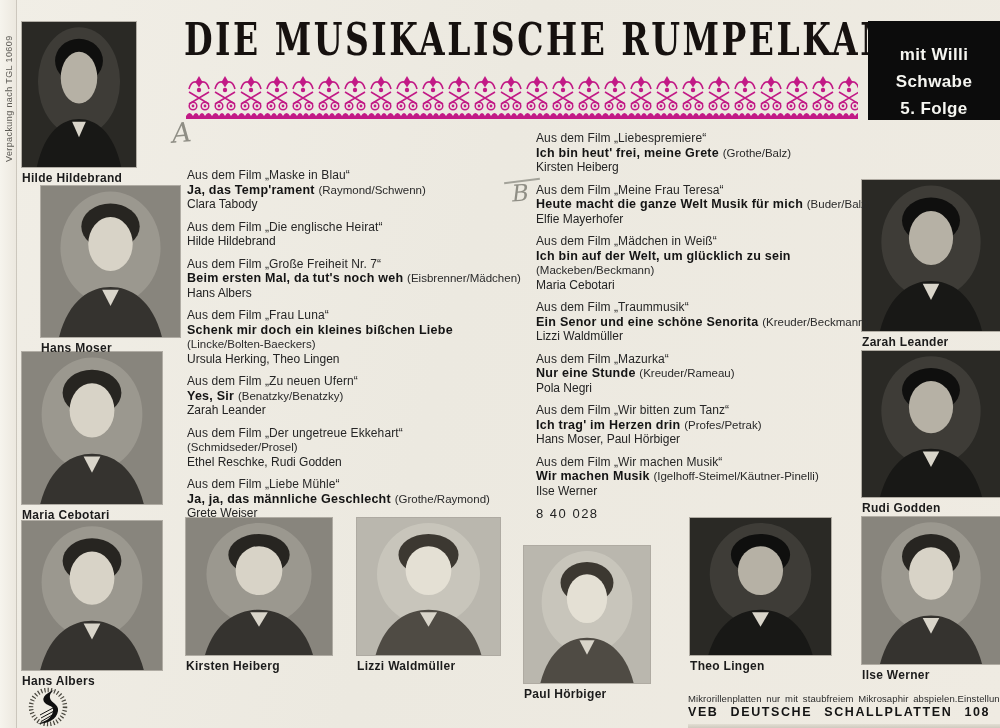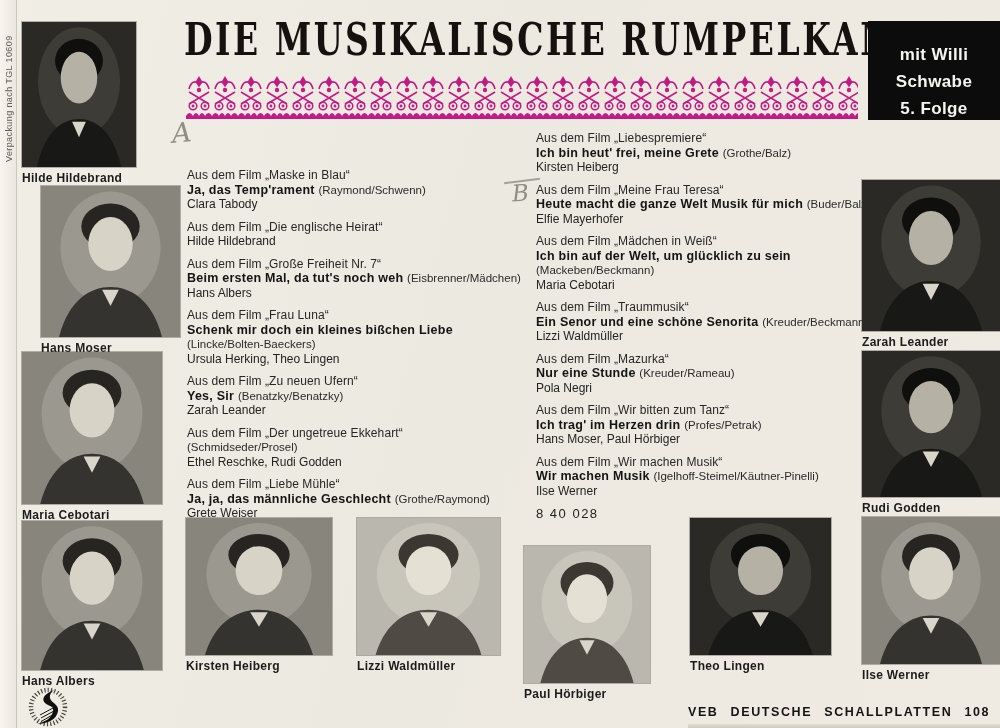--- a/index.html
+++ b/index.html
@@ -334,16 +334,17 @@
   <div class="pencil-line"></div>
   <div class="pencil pencil-b">B</div>
 
   <svg class="logo" width="48" height="41" viewBox="0 0 48 41">
     <circle cx="24" cy="20" r="17" fill="none" stroke="#4a483f" stroke-width="4.5" stroke-dasharray="1.2 2.1"></circle>
     <circle cx="24" cy="20" r="14" fill="#efece3" stroke="none"></circle>
     <path fill="#101010" d="M30 3 C20 7 17 12 21 16 C25 20 30 18 29 24 C28 31 21 35 13 37 C24 37 33 32 34 24 C35 17 27 16 26 11 C25.5 7 27.5 5 30 3 Z"></path>
     <path d="M16 28 L29 21 M17 31 L30 24 M18 34 L30 27" stroke="#101010" stroke-width="1" fill="none"></path>
   </svg>
 
+  <div class="footnote">Mikrorillenplatten nur mit staubfreiem Mikrosaphir abspielen.Einstellun</div>
   <div class="publisher">VEB DEUTSCHE SCHALLPLATTEN 108 BERL</div>
   <div class="bottom-edge"></div>
 
 </div>
 
 </body></html>

